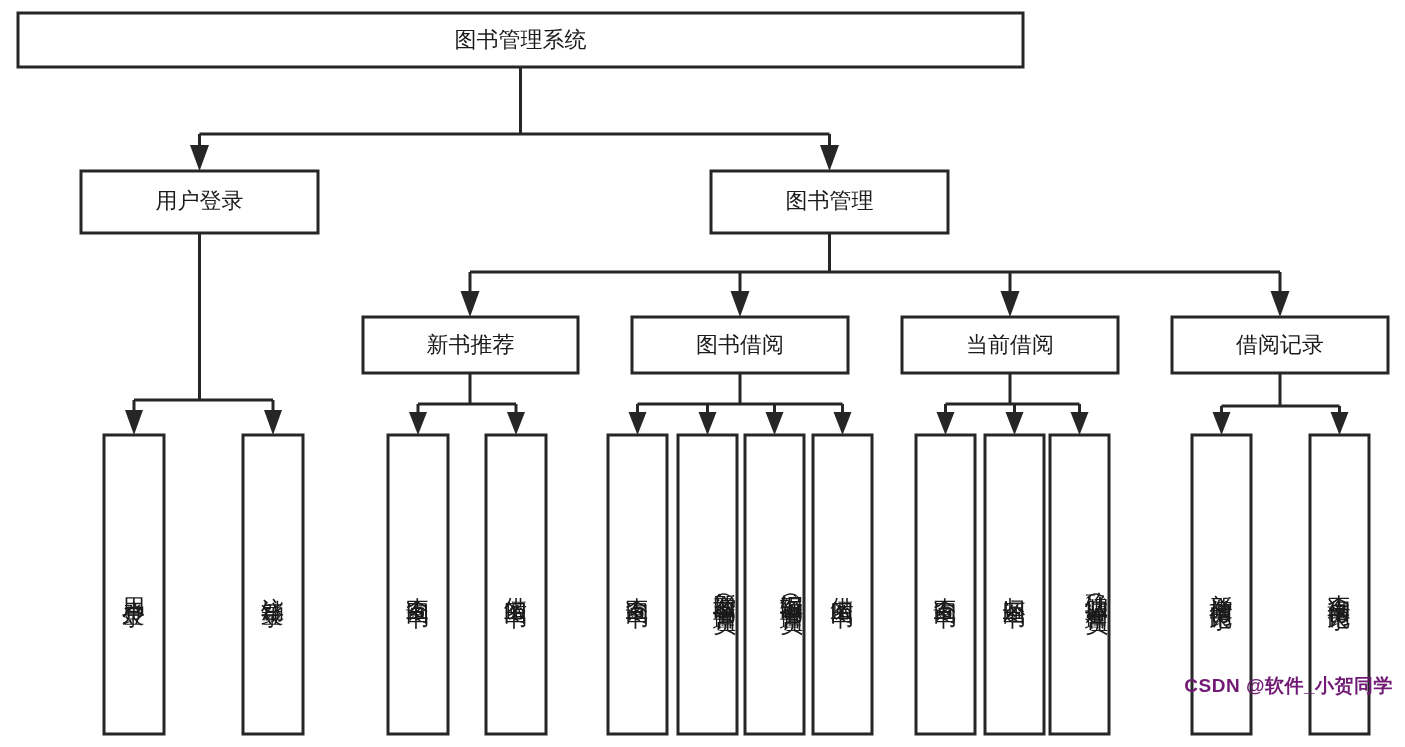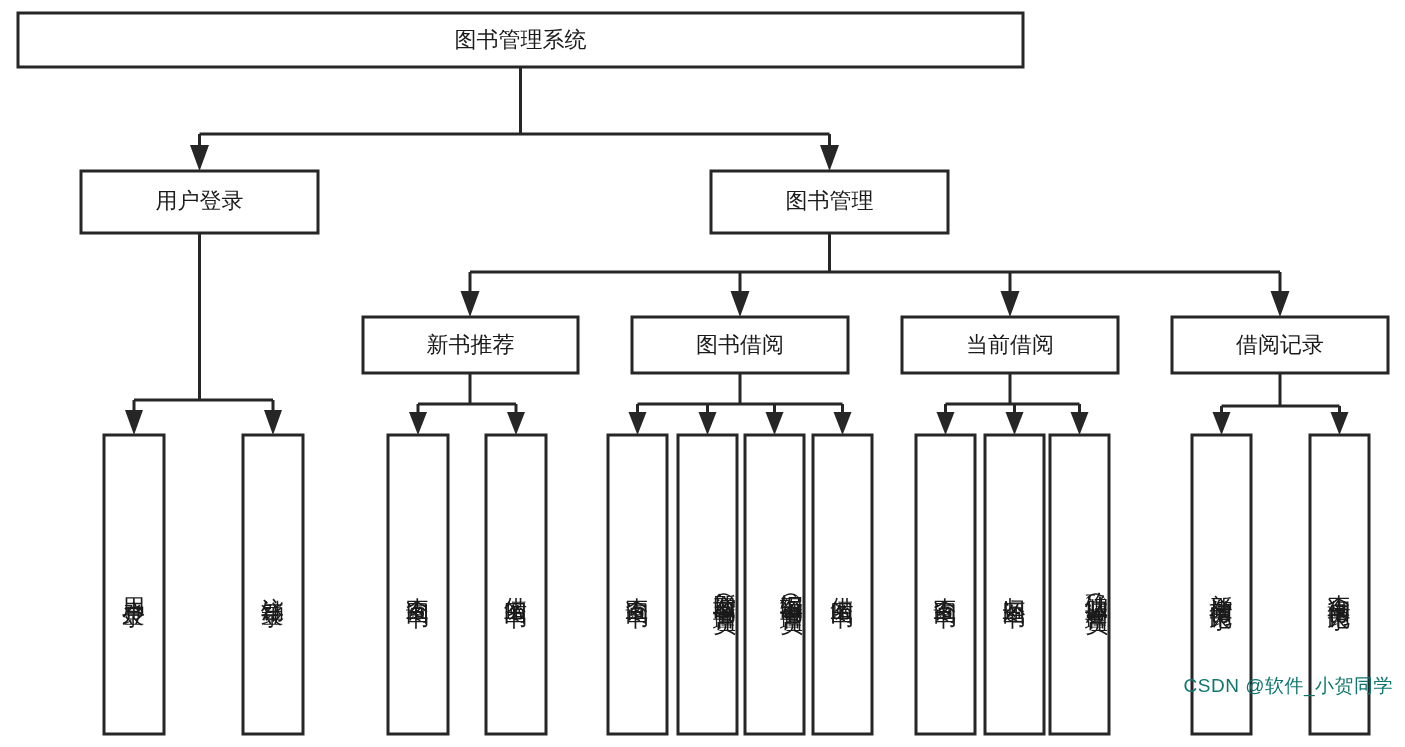--- a/index.html
+++ b/index.html
@@ -66,24 +66,25 @@
     text-align: center;
     pointer-events: none;
     user-select: none;
   }
   .watermark {
     position: absolute;
     right: 12px;
     bottom: 4px;
     font-family: "Liberation Sans", "DejaVu Sans", sans-serif;
     font-size: 19px;
-    color: #0f766e;
+    color: #701a75;
     letter-spacing: 0.5px;
     white-space: nowrap;
     pointer-events: none;
+    font-weight: bold;
   }
 </style>
 </head>
 <body>
 
 <div id="diagram-root">
 
   <svg id="flow-svg" viewBox="0 0 1405 747">
 
     <g>

